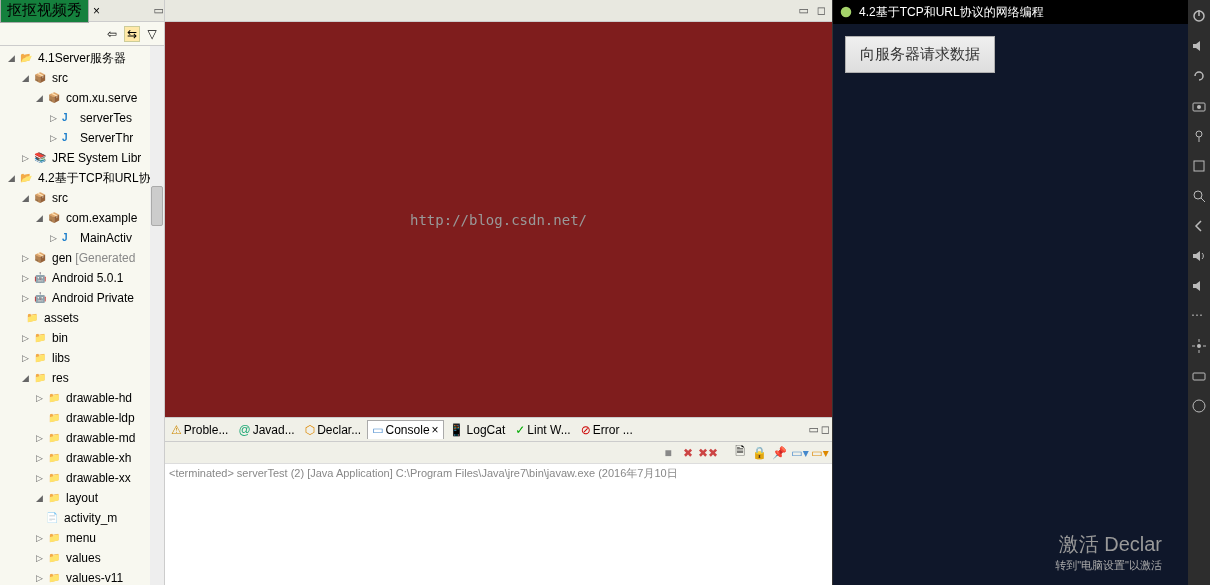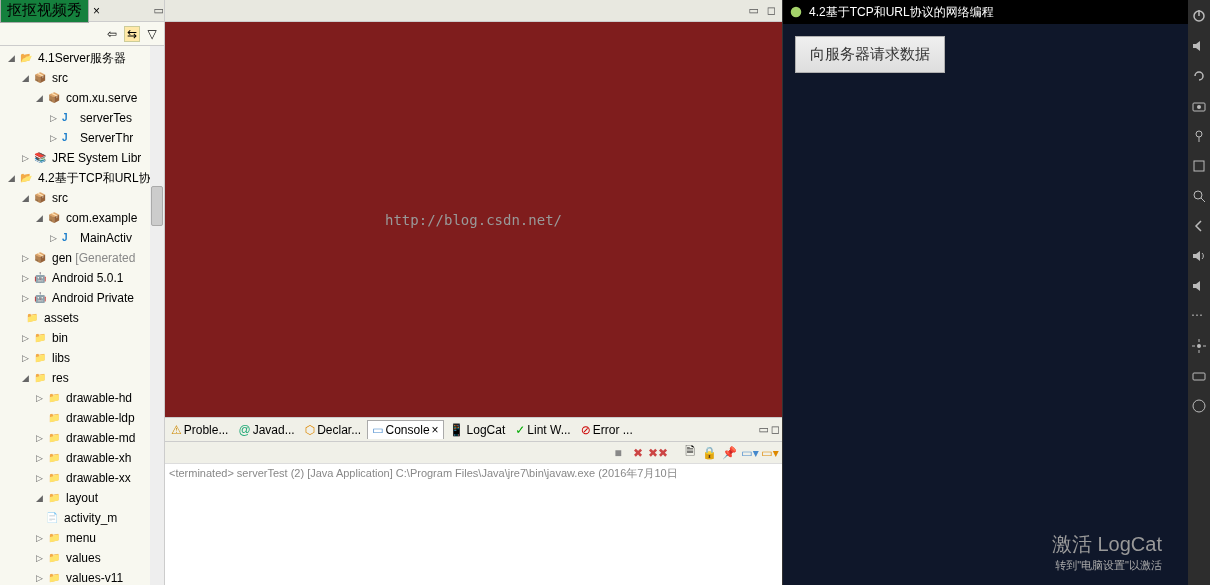--- a/index.html
+++ b/index.html
@@ -30,21 +30,21 @@
     .editor-area { flex: 1; background: #7f1d1d; position: relative; }
     .watermark { position: absolute; left: 50%; top: 50%; transform: translate(-50%, -50%); color: #999; font-family: monospace; font-size: 14px; }
     
     .bottom-panel { height: 168px; border-top: 1px solid #ccc; display: flex; flex-direction: column; background: #fff; }
     .bottom-tabs { height: 24px; display: flex; align-items: center; border-bottom: 1px solid #ccc; background: #f0f0e8; gap: 2px; padding: 0 2px; }
     .bottom-tab { display: flex; align-items: center; padding: 2px 4px; font-size: 11px; gap: 2px; cursor: pointer; }
     .bottom-tab.active { background: #fff; border: 1px solid #aaa; border-bottom: none; }
     .bottom-toolbar { height: 22px; background: #f0f0e8; display: flex; justify-content: flex-end; gap: 4px; padding: 0 4px; align-items: center; border-bottom: 1px solid #ddd; }
     .console-content { flex: 1; padding: 2px 4px; font-size: 11px; background: #fff; color: #888; overflow: hidden; }
     
-    .right-panel { width: 428px; display: flex; background: #fff; }
+    .right-panel { width: 378px; display: flex; background: #fff; }
     .emulator { flex: 1; background: #f4fbf4; display: flex; flex-direction: column; border-left: 1px solid #333; position: relative; }
     .emulator-top { height: 24px; background: #000; color: #fff; font-size: 14px; padding: 2px 6px; display: flex; align-items: center; overflow: hidden; }
     .emu-app-icon { width: 14px; height: 14px; display: inline-flex; margin-right: 6px; color: #a5d36b; }
     .emulator-body { flex: 1; background: #0f172a; padding: 12px; }
     .request-button { padding: 8px 14px; border: 1px solid #b0b0b0; background: linear-gradient(#efefef, #dedede); font-size: 15px; cursor: pointer; color: #333; }
     .activate-text { position: absolute; bottom: 12px; right: 26px; color: #aaa; text-align: right; }
     .activate-title { font-size: 20px; color: #999; }
     .activate-sub { font-size: 11px; color: #aaa; }
     
     .sidebar-icons { width: 22px; background: #2d2d2d; display: flex; flex-direction: column; align-items: center; gap: 14px; padding-top: 8px; }
@@ -276,21 +276,21 @@
           <svg viewBox="0 0 16 16">
             <circle cx="8" cy="8" r="6" fill="#a5d36b"></circle>
           </svg>
         </span>
       <span>4.2基于TCP和URL协议的网络编程</span>
     </div>
     <div class="emulator-body">
       <button class="request-button">向服务器请求数据</button>
     </div>
     <div class="activate-text">
-      <div class="activate-title">激活 LogCat</div>
+      <div class="activate-title">激活 Declar</div>
       <div class="activate-sub">转到"电脑设置"以激活</div>
     </div>
   </div>
   <div class="sidebar-icons">
     <span class="side-icon"><svg viewBox="0 0 16 16">
           <circle cx="8" cy="8" r="5" fill="none" stroke="#bbb" stroke-width="1.5"></circle>
           <line x1="8" y1="2" x2="8" y2="8" stroke="#bbb" stroke-width="1.5"></line>
         </svg></span>
     <span class="side-icon"><svg viewBox="0 0 16 16">
           <polygon points="2,6 5,6 9,3 9,13 5,10 2,10" fill="#bbb"></polygon>

